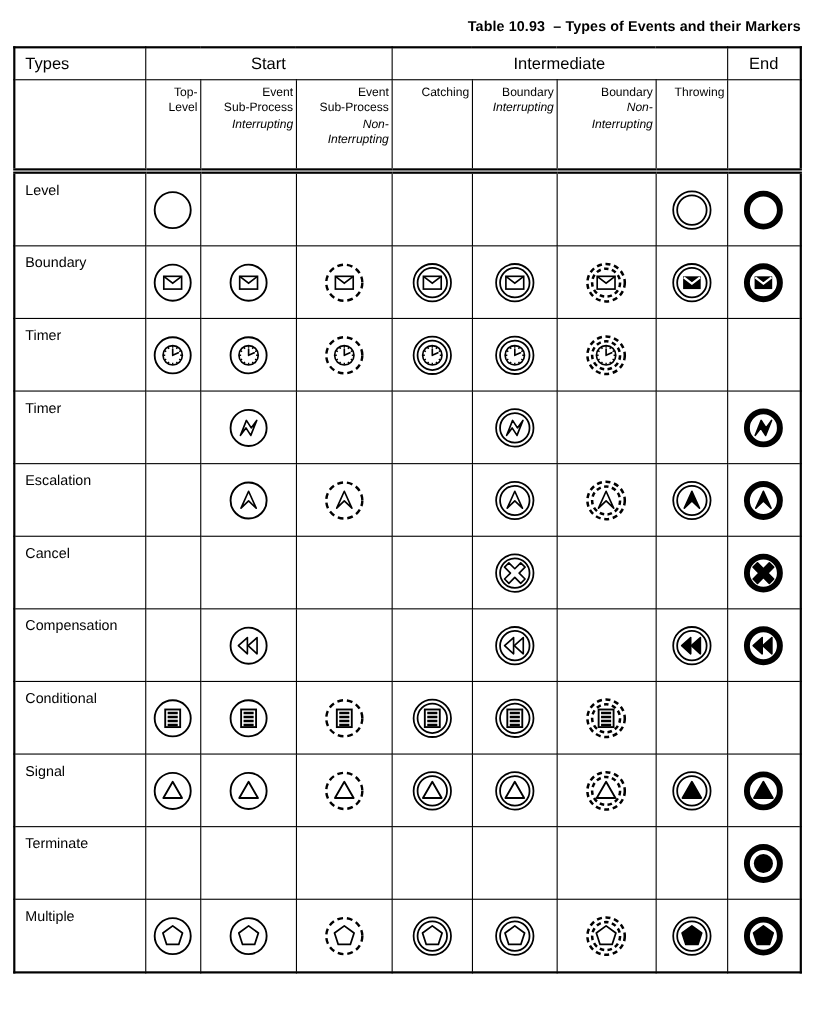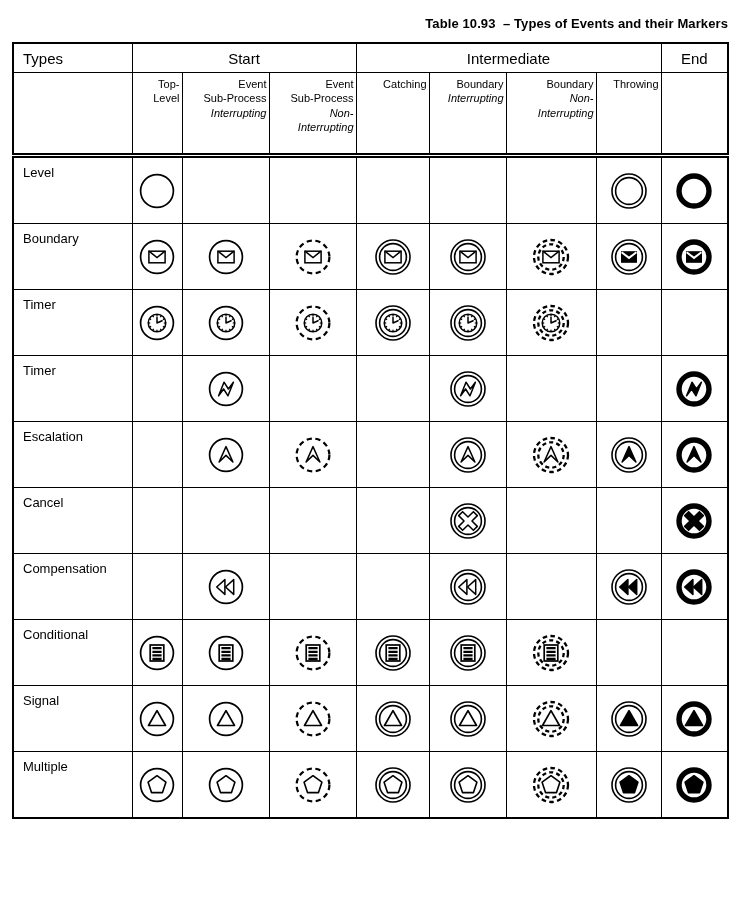--- a/index.html
+++ b/index.html
@@ -453,20 +453,34 @@
               <circle cx="20" cy="20" r="17" fill="#fff" stroke="#000" stroke-width="1.6"></circle>
               <circle cx="20" cy="20" r="13.4" fill="#fff" stroke="#000" stroke-width="1.6"></circle>
               <polygon points="20,11.7 28.5,26.5 11.5,26.5" fill="#000" stroke="#000" stroke-width="1.7" stroke-linejoin="round"></polygon>
             </svg></td>
           <td class="icon-cell"><svg class="evt" width="40" height="40" viewBox="0 0 40 40">
               <circle cx="20" cy="20" r="15" fill="#fff" stroke="#000" stroke-width="5.4"></circle>
               <polygon points="20,11.7 28.5,26.5 11.5,26.5" fill="#000" stroke="#000" stroke-width="1.7" stroke-linejoin="round"></polygon>
             </svg></td>
         </tr>
         <tr>
+          <td class="type-cell">Terminate</td>
+          <td class="icon-cell"></td>
+          <td class="icon-cell"></td>
+          <td class="icon-cell"></td>
+          <td class="icon-cell"></td>
+          <td class="icon-cell"></td>
+          <td class="icon-cell"></td>
+          <td class="icon-cell"></td>
+          <td class="icon-cell"><svg class="evt" width="40" height="40" viewBox="0 0 40 40">
+              <circle cx="20" cy="20" r="15" fill="#fff" stroke="#000" stroke-width="5.4"></circle>
+              <circle cx="20" cy="20" r="8.7" fill="#000"></circle>
+            </svg></td>
+        </tr>
+        <tr>
           <td class="type-cell">Multiple</td>
           <td class="icon-cell"><svg class="evt" width="40" height="40" viewBox="0 0 40 40">
               <circle cx="20" cy="20" r="16.4" fill="#fff" stroke="#000" stroke-width="1.7"></circle>
               <polygon points="20,10.7 28.9,17.2 25.5,27.6 14.5,27.6 11.1,17.2" fill="#fff" stroke="#000" stroke-width="1.6" stroke-linejoin="round"></polygon>
             </svg></td>
           <td class="icon-cell"><svg class="evt" width="40" height="40" viewBox="0 0 40 40">
               <circle cx="20" cy="20" r="16.4" fill="#fff" stroke="#000" stroke-width="1.7"></circle>
               <polygon points="20,10.7 28.9,17.2 25.5,27.6 14.5,27.6 11.1,17.2" fill="#fff" stroke="#000" stroke-width="1.6" stroke-linejoin="round"></polygon>
             </svg></td>
           <td class="icon-cell"><svg class="evt" width="40" height="40" viewBox="0 0 40 40">

